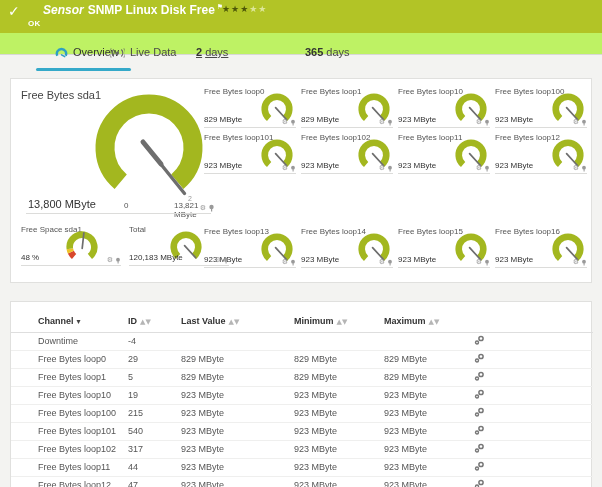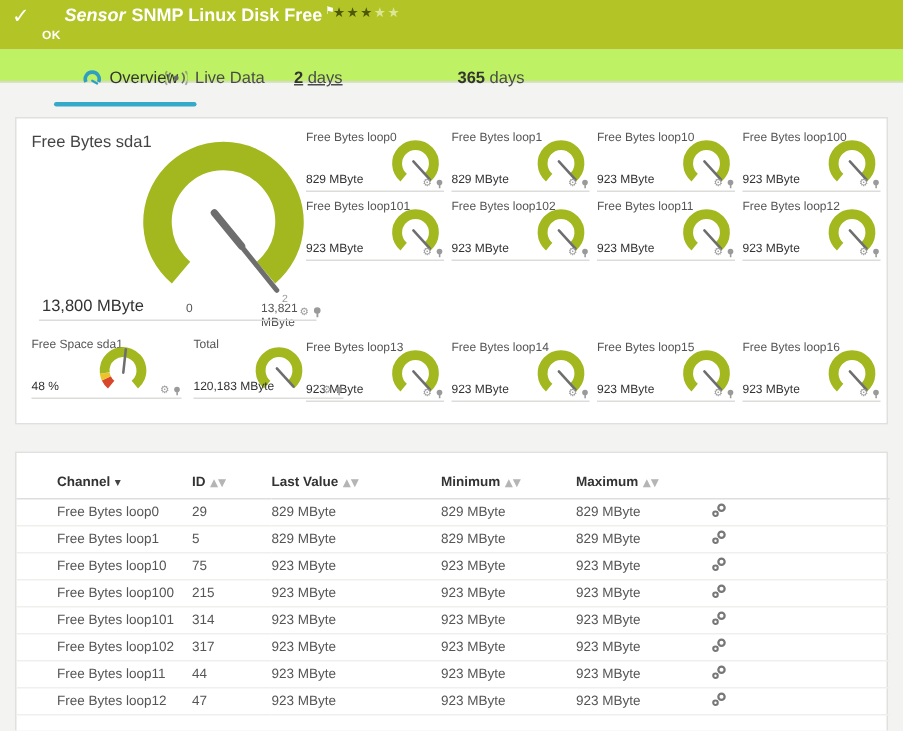--- a/index.html
+++ b/index.html
@@ -367,20 +367,31 @@
           <th><span>Channel</span><span class="sorticon desc">▾</span></th>
           <th><span>ID</span><span class="sorticon">▲▼</span></th>
           <th><span>Last Value</span><span class="sorticon">▲▼</span></th>
           <th><span>Minimum</span><span class="sorticon">▲▼</span></th>
           <th><span>Maximum</span><span class="sorticon">▲▼</span></th>
           <th></th>
         </tr>
       </thead>
     <tbody id="tbody">
         <tr>
+          <td>Downtime</td>
+          <td>-4</td>
+          <td></td>
+          <td></td>
+          <td></td>
+          <td><svg class="rowgear" width="11" height="10" viewBox="0 0 11 10">
+              <circle cx="7" cy="3.5" r="2.1" fill="none" stroke="#777" stroke-width="1.5"></circle>
+              <circle cx="3" cy="7.5" r="1.5" fill="none" stroke="#777" stroke-width="1.4"></circle>
+            </svg></td>
+        </tr>
+        <tr>
           <td>Free Bytes loop0</td>
           <td>29</td>
           <td>829 MByte</td>
           <td>829 MByte</td>
           <td>829 MByte</td>
           <td><svg class="rowgear" width="11" height="10" viewBox="0 0 11 10">
               <circle cx="7" cy="3.5" r="2.1" fill="none" stroke="#777" stroke-width="1.5"></circle>
               <circle cx="3" cy="7.5" r="1.5" fill="none" stroke="#777" stroke-width="1.4"></circle>
             </svg></td>
         </tr>
@@ -390,21 +401,21 @@
           <td>829 MByte</td>
           <td>829 MByte</td>
           <td>829 MByte</td>
           <td><svg class="rowgear" width="11" height="10" viewBox="0 0 11 10">
               <circle cx="7" cy="3.5" r="2.1" fill="none" stroke="#777" stroke-width="1.5"></circle>
               <circle cx="3" cy="7.5" r="1.5" fill="none" stroke="#777" stroke-width="1.4"></circle>
             </svg></td>
         </tr>
         <tr>
           <td>Free Bytes loop10</td>
-          <td>75</td>
+          <td>19</td>
           <td>923 MByte</td>
           <td>923 MByte</td>
           <td>923 MByte</td>
           <td><svg class="rowgear" width="11" height="10" viewBox="0 0 11 10">
               <circle cx="7" cy="3.5" r="2.1" fill="none" stroke="#777" stroke-width="1.5"></circle>
               <circle cx="3" cy="7.5" r="1.5" fill="none" stroke="#777" stroke-width="1.4"></circle>
             </svg></td>
         </tr>
         <tr>
           <td>Free Bytes loop100</td>
@@ -412,21 +423,21 @@
           <td>923 MByte</td>
           <td>923 MByte</td>
           <td>923 MByte</td>
           <td><svg class="rowgear" width="11" height="10" viewBox="0 0 11 10">
               <circle cx="7" cy="3.5" r="2.1" fill="none" stroke="#777" stroke-width="1.5"></circle>
               <circle cx="3" cy="7.5" r="1.5" fill="none" stroke="#777" stroke-width="1.4"></circle>
             </svg></td>
         </tr>
         <tr>
           <td>Free Bytes loop101</td>
-          <td>314</td>
+          <td>540</td>
           <td>923 MByte</td>
           <td>923 MByte</td>
           <td>923 MByte</td>
           <td><svg class="rowgear" width="11" height="10" viewBox="0 0 11 10">
               <circle cx="7" cy="3.5" r="2.1" fill="none" stroke="#777" stroke-width="1.5"></circle>
               <circle cx="3" cy="7.5" r="1.5" fill="none" stroke="#777" stroke-width="1.4"></circle>
             </svg></td>
         </tr>
         <tr>
           <td>Free Bytes loop102</td>

